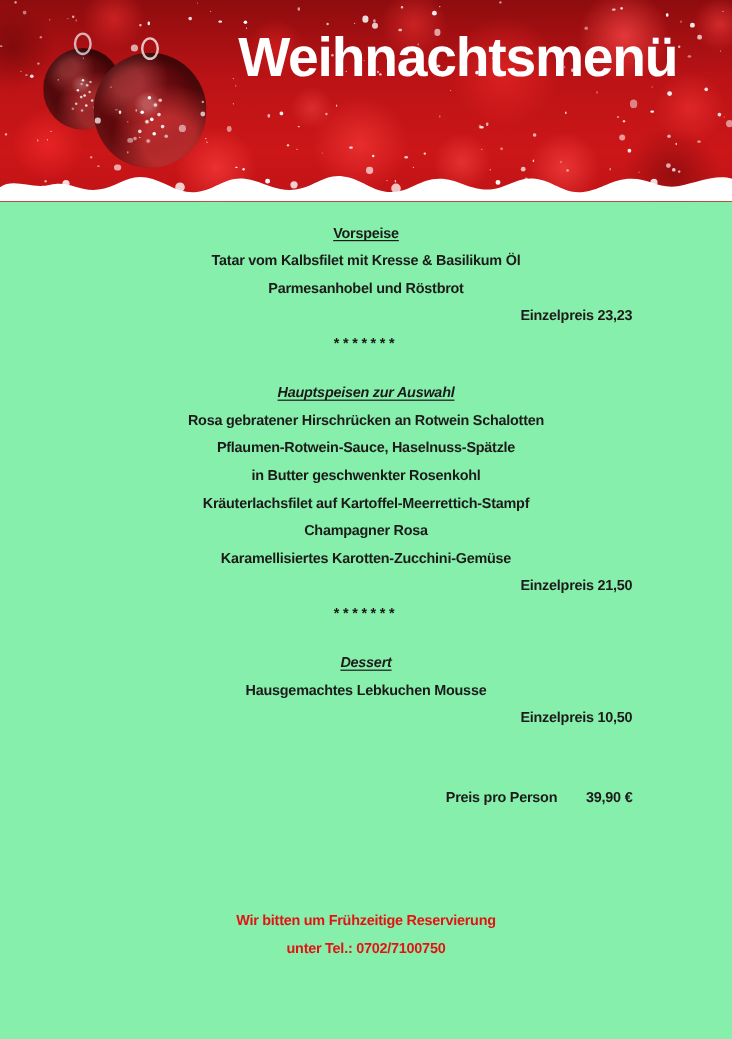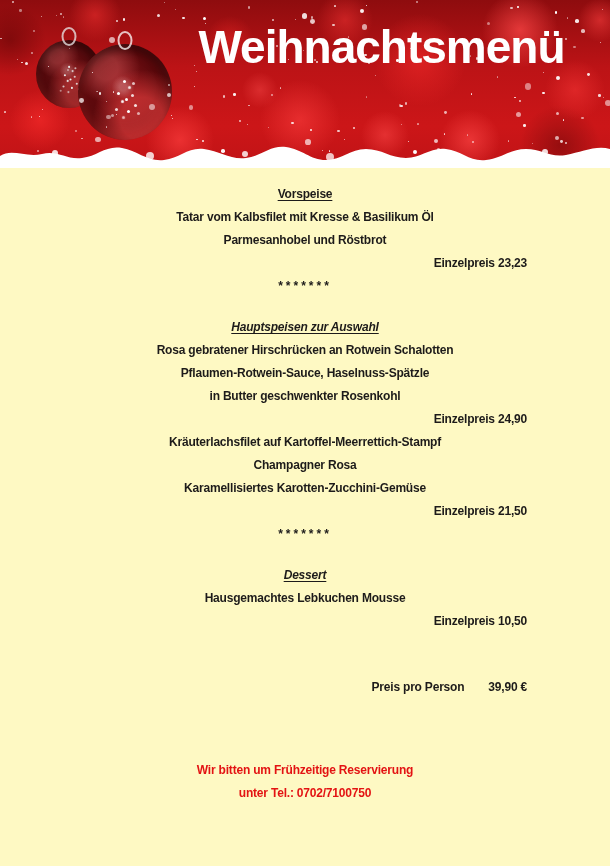--- a/index.html
+++ b/index.html
@@ -1,21 +1,21 @@
 <!DOCTYPE html>
 <html><head>
 <meta charset="utf-8">
 <style>
   html,body { margin:0; padding:0; }
   body {
     width:610px; height:866px;
     font-family:"Liberation Sans", sans-serif;
     background:#aca9a8;
   }
-  .page { position:relative; width:610px; height:866px; background:#fef9c3; overflow:hidden; }
+  .page { position:relative; width:610px; height:866px; background:#86efac; overflow:hidden; }
 
   
   .hero {
     position:relative; width:610px; height:168px; overflow:hidden;
     background-color:#b31114;
     background-image:
       radial-gradient(circle 30px at 40px 120px,  rgba(240,40,40,.75), rgba(240,40,40,0)),
       radial-gradient(circle 26px at 95px 15px,   rgba(235,45,45,.6),  rgba(235,45,45,0)),
       radial-gradient(circle 34px at 180px 140px, rgba(250,60,60,.7),  rgba(250,60,60,0)),
       radial-gradient(circle 24px at 230px 40px,  rgba(225,35,35,.6),  rgba(225,35,35,0)),
@@ -86,21 +86,21 @@
   .snow-edge { position:absolute; left:0; bottom:0; width:610px; height:32px; z-index:5; }
 
   
   .menu { padding-top:15px; color:#1d1b1a; }
   .l { line-height:23px; font-size:12px; font-weight:700; text-align:center; letter-spacing:-0.2px; }
   .heading { text-decoration:underline; text-underline-offset:2px; }
   .price { text-align:right; padding-right:83px; }
   .sep { letter-spacing:3px; }
   .gap18 { margin-top:18px;font-style:italic; }
   .gap43 { margin-top:43px; }
-  .gap56 { margin-top:60px; }
+  .gap56 { margin-top:80px; }
   .total-value { display:inline-block; margin-left:24px; }
   .red { color:#e31313; }
 </style>
 </head>
 <body>
 
 <div class="page">
 
   <header class="hero">
     <div class="snowdots" id="snowdots">
@@ -289,21 +289,20 @@
     <div class="l heading">Vorspeise</div>
     <div class="l">Tatar vom Kalbsfilet mit Kresse &amp; Basilikum Öl</div>
     <div class="l">Parmesanhobel und Röstbrot</div>
     <div class="l price">Einzelpreis 23,23</div>
     <div class="l sep">*******</div>
 
     <div class="l heading gap18">Hauptspeisen zur Auswahl</div>
     <div class="l">Rosa gebratener Hirschrücken an Rotwein Schalotten</div>
     <div class="l">Pflaumen-Rotwein-Sauce, Haselnuss-Spätzle</div>
     <div class="l">in Butter geschwenkter Rosenkohl</div>
-    <div class="l price">Einzelpreis 24,90</div>
     <div class="l">Kräuterlachsfilet auf Kartoffel-Meerrettich-Stampf</div>
     <div class="l">Champagner Rosa</div>
     <div class="l">Karamellisiertes Karotten-Zucchini-Gemüse</div>
     <div class="l price">Einzelpreis 21,50</div>
     <div class="l sep">*******</div>
 
     <div class="l heading gap18">Dessert</div>
     <div class="l">Hausgemachtes Lebkuchen Mousse</div>
     <div class="l price">Einzelpreis 10,50</div>
 

